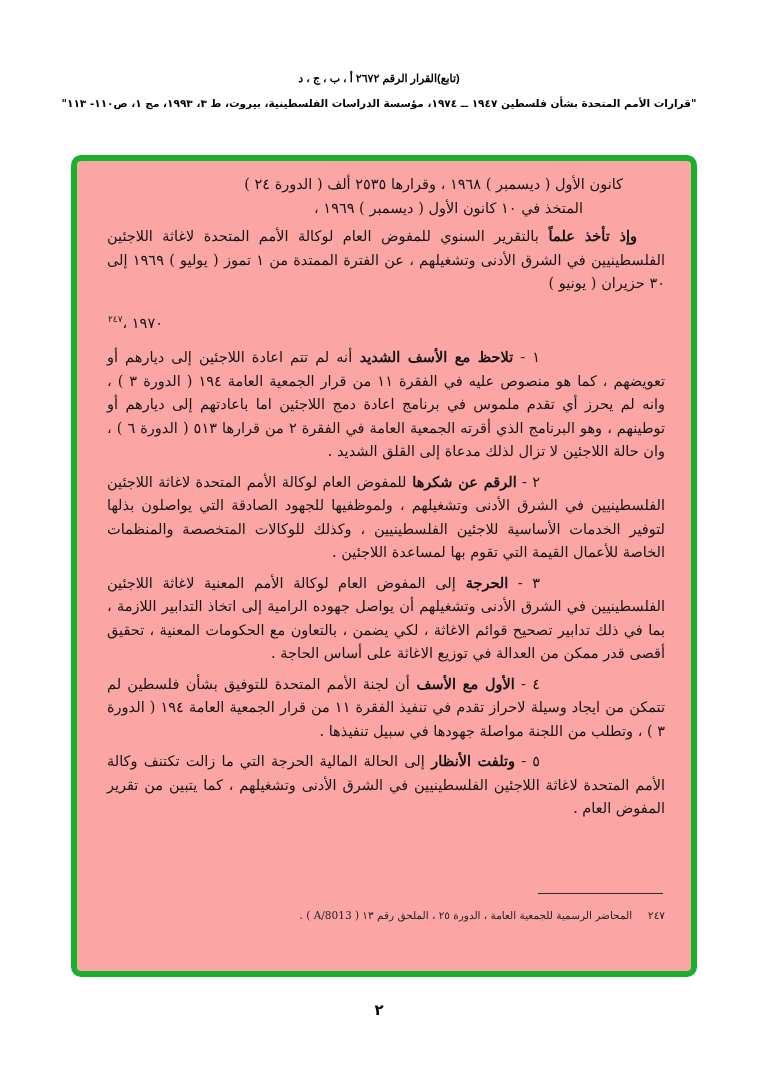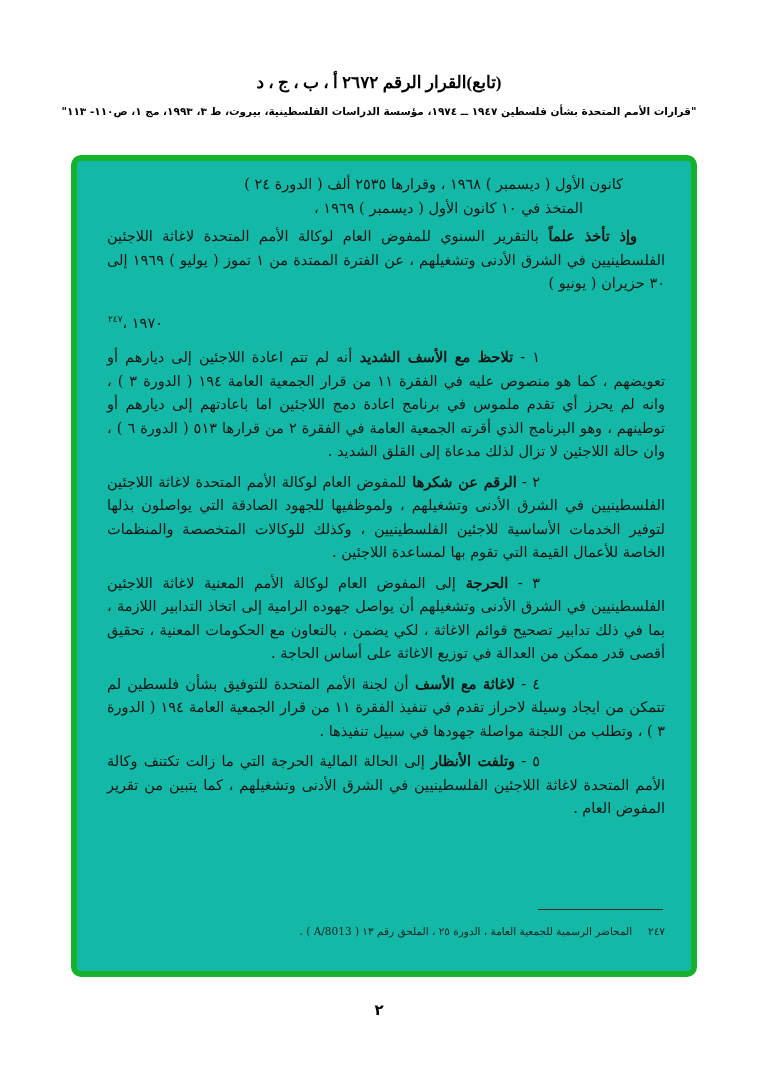--- a/index.html
+++ b/index.html
@@ -4,51 +4,51 @@
 <style>
   html,body { margin:0; padding:0; background:#ffffff; }
   .page {
     position:relative; width:758px; height:1078px; background:#ffffff;
     font-family:"DejaVu Serif","Liberation Serif",serif; color:#141414;
     overflow:hidden;
   }
   
   .hdr { position:absolute; top:72px; left:0; right:0; text-align:center; direction:rtl; }
   .hdr-title {
-    font-family:Liberation Serif, serif;
-    font-weight:700; font-size:17px; color:#000;
+    font-family:Liberation Sans, sans-serif;
+    font-weight:700; font-size:11px; color:#000;
   }
   .hdr-cite {
     margin-top:12px;
     font-family:"DejaVu Sans","Liberation Sans",sans-serif;
     font-weight:700; font-size:10.5px; color:#000;
   }
   
   .frame {
     position:absolute; left:71px; top:155px; width:626px; height:822px;
     border:6px solid #17b22c; border-radius:10px; box-sizing:border-box;
-    background:#14b8a6; overflow:hidden;
+    background:#fca5a5; overflow:hidden;
   }
   .doc {
     position:absolute; top:0; left:0; right:0; bottom:0;
     padding:12px 26px 0 30px;
     direction:rtl; text-align:justify;
     font-size:14.5px; line-height:23.5px;
   }
   .doc p { margin:4px 0 6px 0; }
   .intro-line { text-align:right; margin:0; }
   .intro-line-1 { margin-right:42px; }
   .intro-line-2 { margin-right:82px; }
   .preamble { text-indent:28px; margin-top:4px !important; }
   .numbered { text-indent:125px; margin-top:4px !important; }
   .lead { font-weight:700; }
   .year-line { text-align:left; margin:16px 137px 10px 0; }
   .fnref { font-size:9px; vertical-align:super; line-height:0; padding-left:1px; }
   
-  .footnote-block { position:absolute; right:26px; left:30px; bottom:28px; direction:rtl; }
+  .footnote-block { position:absolute; right:26px; left:30px; bottom:44px; direction:rtl; }
   .fn-divider {
     width:125px; height:0; border-top:1.5px solid #2b2b2b;
     margin:0 2px 10px auto;
   }
   .fn-line { font-size:10.5px; text-align:right; color:#222; }
   .fn-marker { margin-left:16px; }
   
   .page-num {
     position:absolute; top:1001px; left:0; right:0; text-align:center;
     font-family:"DejaVu Sans","Liberation Sans",sans-serif;
@@ -84,21 +84,21 @@
 
       <p class="numbered">
         <span>٢ - </span><span class="lead">الرقم عن شكرها </span><span>للمفوض العام لوكالة الأمم المتحدة لاغاثة اللاجئين الفلسطينيين في الشرق الأدنى وتشغيلهم ، ولموظفيها للجهود الصادقة التي يواصلون بذلها لتوفير الخدمات الأساسية للاجئين الفلسطينيين ، وكذلك للوكالات المتخصصة والمنظمات الخاصة للأعمال القيمة التي تقوم بها لمساعدة اللاجئين .</span>
       </p>
 
       <p class="numbered">
         <span>٣ - </span><span class="lead">الحرجة </span><span>إلى المفوض العام لوكالة الأمم المعنية لاغاثة اللاجئين الفلسطينيين في الشرق الأدنى وتشغيلهم أن يواصل جهوده الرامية إلى اتخاذ التدابير اللازمة ، بما في ذلك تدابير تصحيح قوائم الاغاثة ، لكي يضمن ، بالتعاون مع الحكومات المعنية ، تحقيق أقصى قدر ممكن من العدالة في توزيع الاغاثة على أساس الحاجة .</span>
       </p>
 
       <p class="numbered">
-        <span>٤ - </span><span class="lead">لاغاثة مع الأسف </span><span>أن لجنة الأمم المتحدة للتوفيق بشأن فلسطين لم تتمكن من ايجاد وسيلة لاحراز تقدم في تنفيذ الفقرة ١١ من قرار الجمعية العامة ١٩٤ ( الدورة ٣ ) ، وتطلب من اللجنة مواصلة جهودها في سبيل تنفيذها .</span>
+        <span>٤ - </span><span class="lead">الأول مع الأسف </span><span>أن لجنة الأمم المتحدة للتوفيق بشأن فلسطين لم تتمكن من ايجاد وسيلة لاحراز تقدم في تنفيذ الفقرة ١١ من قرار الجمعية العامة ١٩٤ ( الدورة ٣ ) ، وتطلب من اللجنة مواصلة جهودها في سبيل تنفيذها .</span>
       </p>
 
       <p class="numbered">
         <span>٥ - </span><span class="lead">وتلفت الأنظار </span><span>إلى الحالة المالية الحرجة التي ما زالت تكتنف وكالة الأمم المتحدة لاغاثة اللاجئين الفلسطينيين في الشرق الأدنى وتشغيلهم ، كما يتبين من تقرير المفوض العام .</span>
       </p>
 
       <div class="footnote-block">
         <div class="fn-divider"></div>
         <div class="fn-line">
           <span class="fn-marker">٢٤٧</span><span>المحاضر الرسمية للجمعية العامة ، الدورة ٢٥ ، الملحق رقم ١٣ ( A/8013 ) .</span>

